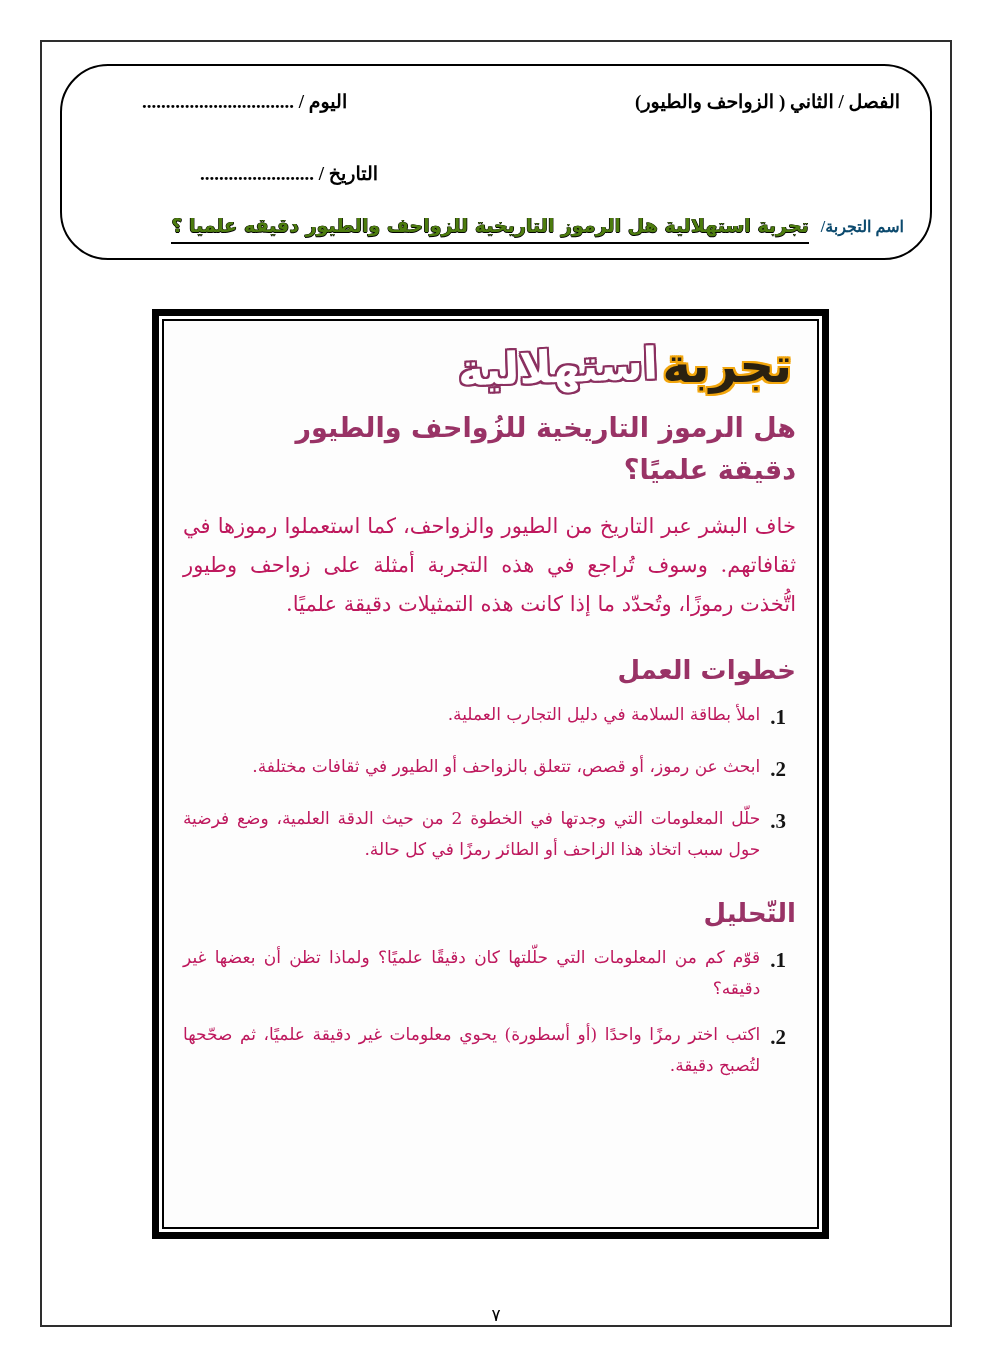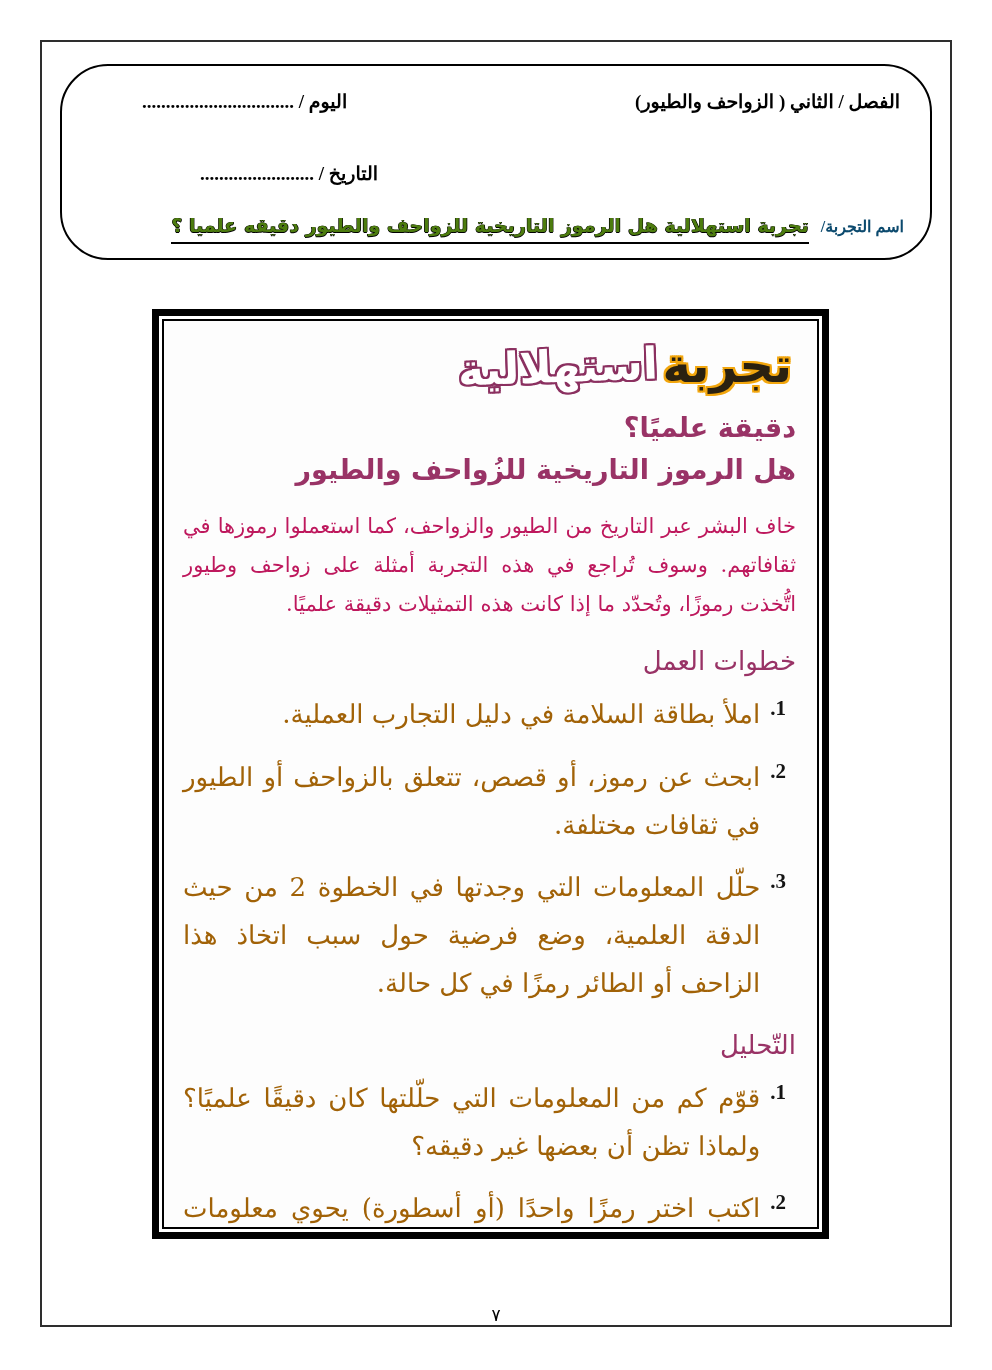--- a/index.html
+++ b/index.html
@@ -113,24 +113,24 @@
   }
   .intro {
     margin-top: 16px;
     font-size: 21px;
     color: #be185d;
     line-height: 1.85;
     text-align: justify;
     font-family: "DejaVu Serif", serif;
   }
   .sec-heading {
-    margin-top: 23px;
+    margin-top: 32px;
     color: #993366;
     font-family: "DejaVu Sans", sans-serif;
-    font-weight: normal;
+    font-weight: bold;
     font-size: 26px;
     text-align: right;
   }
   .num-list { list-style: none; margin-top: 6px; }
   .num-item {
     display: flex;
     gap: 10px;
     margin-top: 14px;
     padding-right: 10px;
   }
@@ -139,22 +139,22 @@
     font-family: "Liberation Serif", serif;
     font-weight: bold;
     font-size: 21px;
     color: #141414;
     direction: rtl;
     unicode-bidi: bidi-override;   
     line-height: 1.8;
   }
   .num-item .txt {
     flex: 1 1 auto;
-    font-size: 26px;
-    color: #a16207;
+    font-size: 17px;
+    color: #be185d;
     line-height: 1.85;
     text-align: justify;
     font-family: "DejaVu Serif", serif;
   }
 
   .page-number {
     position: absolute;
     left: 50%; bottom: 0px;
     transform: translateX(-50%);
     font-size: 17px; color: #000;
@@ -178,22 +178,22 @@
   </div>
 
   <div class="main-card">
 
     <div class="banner">
       <span class="w1">تجربة</span>
       <span class="w2">استهلالية</span>
     </div>
 
     <div class="q-title">
+      <div>هل الرموز التاريخية للزُواحف والطيور</div>
       <div>دقيقة علميًا؟</div>
-      <div>هل الرموز التاريخية للزُواحف والطيور</div>
     </div>
 
     <p class="intro">خاف البشر عبر التاريخ من الطيور والزواحف، كما استعملوا رموزها في ثقافاتهم. وسوف تُراجع في هذه التجربة أمثلة على زواحف وطيور اتُّخذت رموزًا، وتُحدّد ما إذا كانت هذه التمثيلات دقيقة علميًا.</p>
 
     <div class="sec-heading">خطوات العمل</div>
 
     <ul class="num-list">
       <li class="num-item">
         <span class="num">1.</span>
         <span class="txt">املأ بطاقة السلامة في دليل التجارب العملية.</span>

